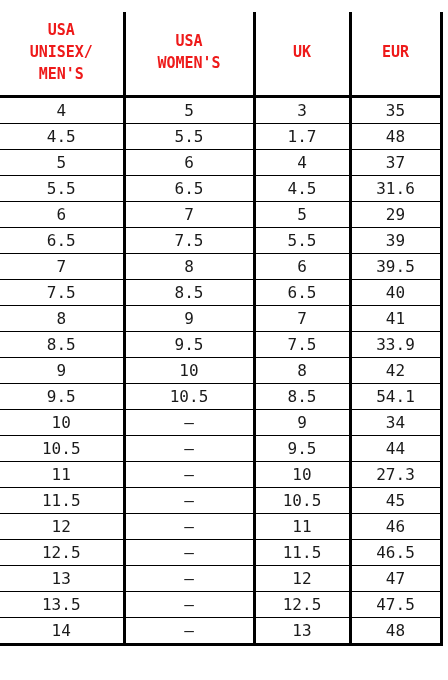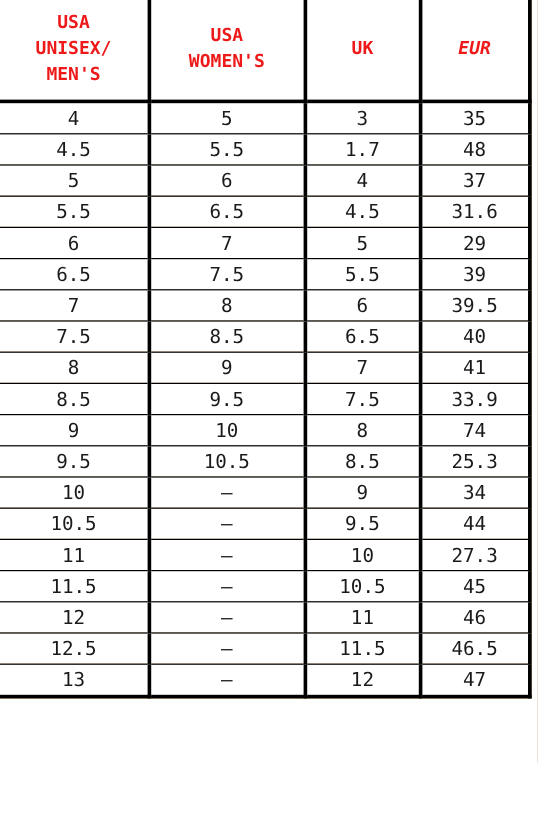--- a/index.html
+++ b/index.html
@@ -11,21 +11,22 @@
     width: 448px;
     height: 680px;
     overflow: hidden;
     font-family: "DejaVu Sans Mono", monospace;
   }
 
   #size-table {
     width: 441px;
     border-collapse: collapse;
     table-layout: fixed;
-    background: #a16207;
+    background: #4d7c0f;
+    margin-top: 12px;
   }
 
   #size-table col.c-usa-unisex { width: 124px; }
   #size-table col.c-usa-women  { width: 130px; }
   #size-table col.c-uk         { width: 96px;  }
   #size-table col.c-eur        { width: 91px;  }
 
   
   thead th {
     color: #ee1a1a;
@@ -38,21 +39,20 @@
     height: 84px;
     box-sizing: border-box;
     border-right: 3px solid #000000;
     border-bottom: 3px solid #000000;
     background: #ffffff;
     letter-spacing: 0px;
     white-space: pre-line;
   }
   thead th.last-col {
     border-right: 3px solid #000000;
-    font-style: italic;
   }
 
   
   tbody td {
     color: #1a1a1a;
     font-size: 16px;
     text-align: center;
     vertical-align: middle;
     height: 25px;
     padding: 0;
@@ -143,27 +143,27 @@
       <tr>
         <td>8.5</td>
         <td>9.5</td>
         <td>7.5</td>
         <td class="last-col">33.9</td>
       </tr>
       <tr>
         <td>9</td>
         <td>10</td>
         <td>8</td>
-        <td class="last-col">74</td>
+        <td class="last-col">42</td>
       </tr>
       <tr>
         <td>9.5</td>
         <td>10.5</td>
         <td>8.5</td>
-        <td class="last-col">25.3</td>
+        <td class="last-col">54.1</td>
       </tr>
       <tr>
         <td>10</td>
         <td>–</td>
         <td>9</td>
         <td class="last-col">34</td>
       </tr>
       <tr>
         <td>10.5</td>
         <td>–</td>
@@ -193,14 +193,26 @@
         <td>–</td>
         <td>11.5</td>
         <td class="last-col">46.5</td>
       </tr>
       <tr>
         <td>13</td>
         <td>–</td>
         <td>12</td>
         <td class="last-col">47</td>
       </tr>
+      <tr>
+        <td>13.5</td>
+        <td>–</td>
+        <td>12.5</td>
+        <td class="last-col">47.5</td>
+      </tr>
+      <tr>
+        <td>14</td>
+        <td>–</td>
+        <td>13</td>
+        <td class="last-col">48</td>
+      </tr>
     </tbody>
 </table>
 
 </body></html>

